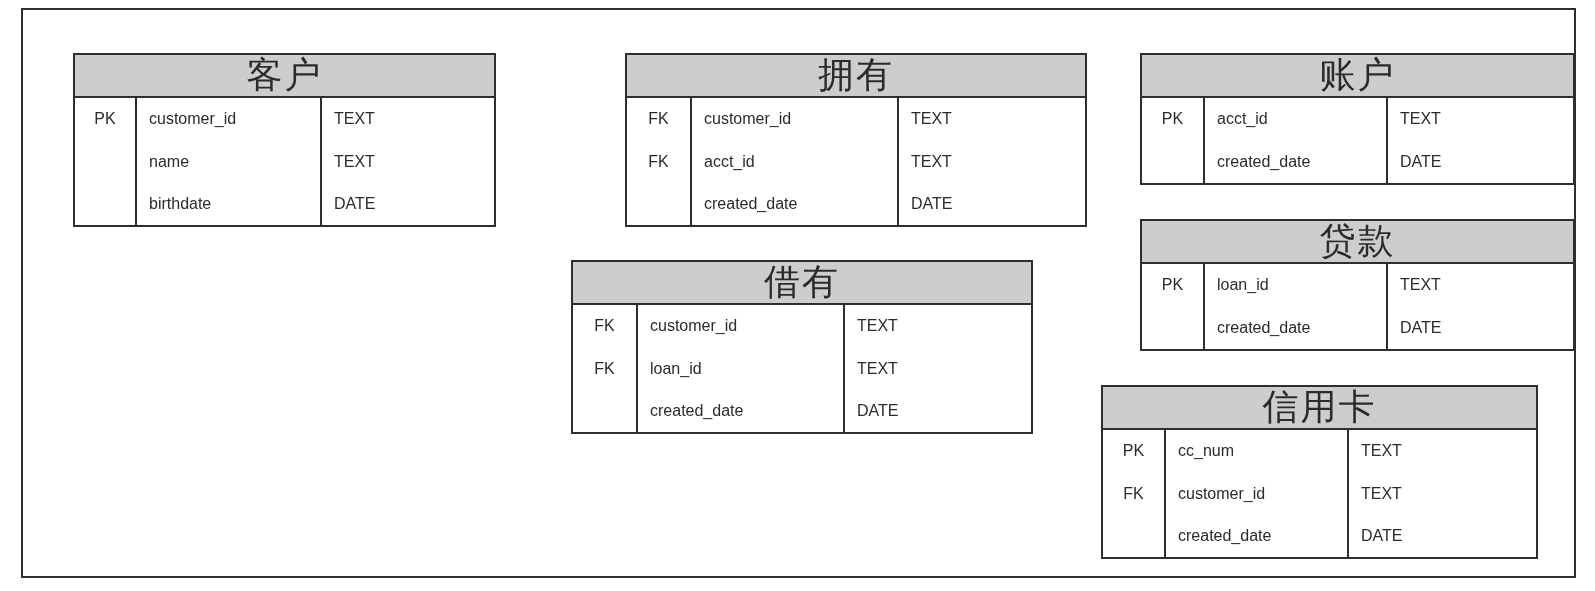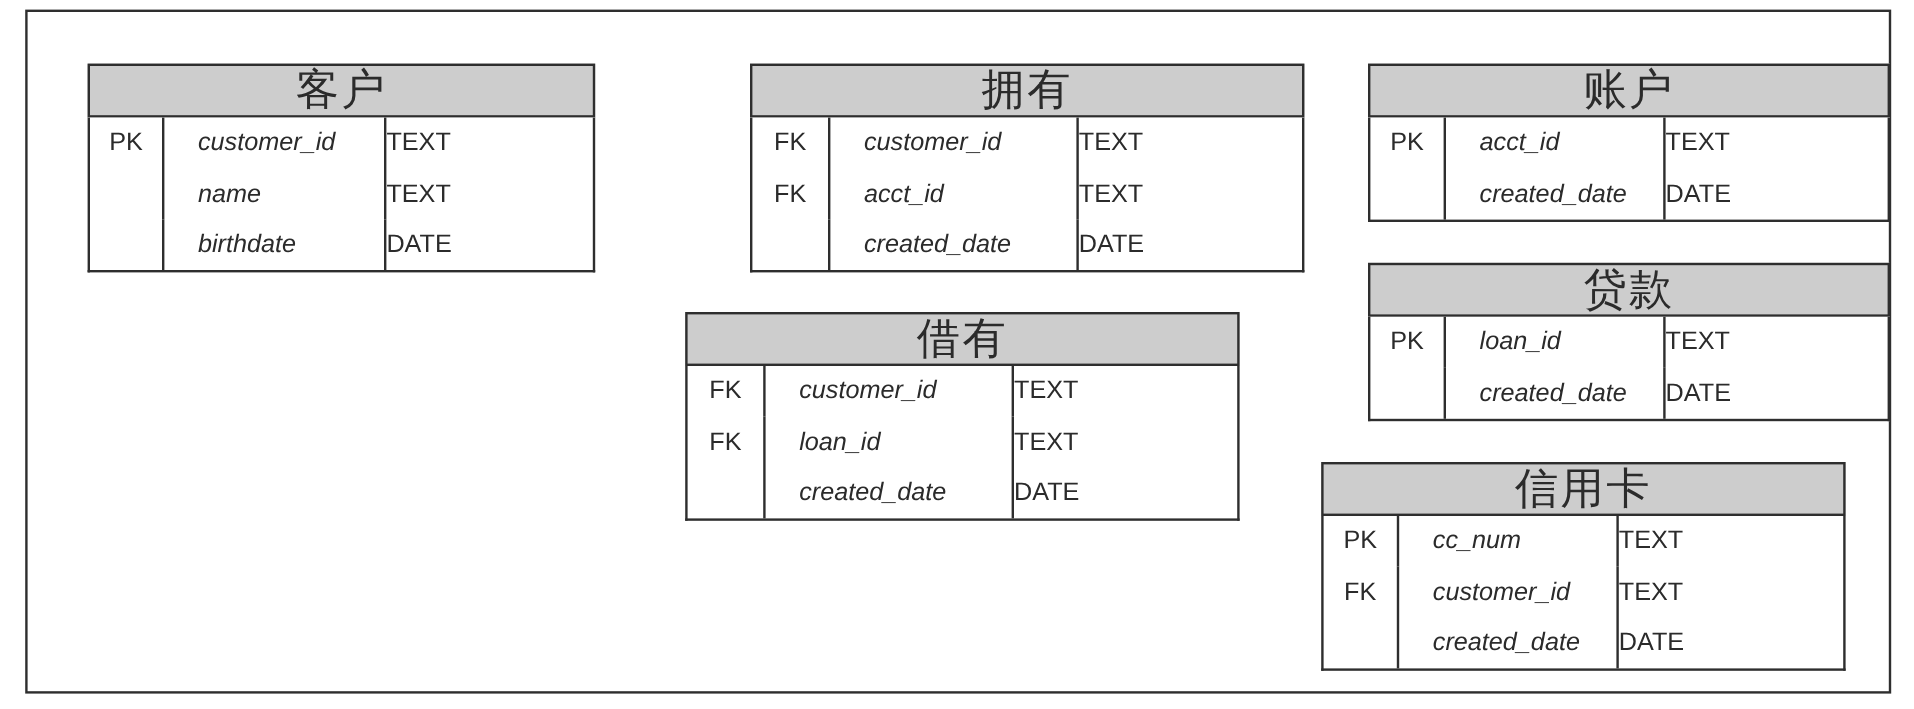--- a/index.html
+++ b/index.html
@@ -41,28 +41,28 @@
     background: #ffffff;
     display: grid;
     grid-auto-rows: 42.4px;
   }
   .t1 .tbl-body { grid-template-columns: 62px 185px 1fr; }
   .t2 .tbl-body, .t3 .tbl-body { grid-template-columns: 65px 207px 1fr; }
   .t4 .tbl-body, .t5 .tbl-body, .t6 .tbl-body { grid-template-columns: 63px 183px 1fr; }
   .cell {
     display: flex;
     align-items: center;
-    font-size: 21px;
+    font-size: 16px;
     color: var(--text);
     white-space: nowrap;
     overflow: hidden;
   }
   .cell.key  { justify-content: center; border-right: 2px solid var(--border); }
-  .cell.name { padding-left: 28px; border-right: 2px solid var(--border); font-style: italic; }
-  .cell.type { }
+  .cell.name { padding-left: 12px; border-right: 2px solid var(--border); }
+  .cell.type { padding-left: 12px; }
 
   
   .t1 { left: 50px;   top: 43px;  width: 423px; }
   .t2 { left: 558px;  top: 43px;  width: 462px; margin-left: 44px; }
   .t3 { left: 548px;  top: 250px; width: 462px; }
   .t4 { left: 1117px; top: 43px;  width: 435px; }
   .t5 { left: 1117px; top: 209px; width: 435px; }
   .t6 { left: 1078px; top: 375px; width: 437px; }
 </style>
 </head>

